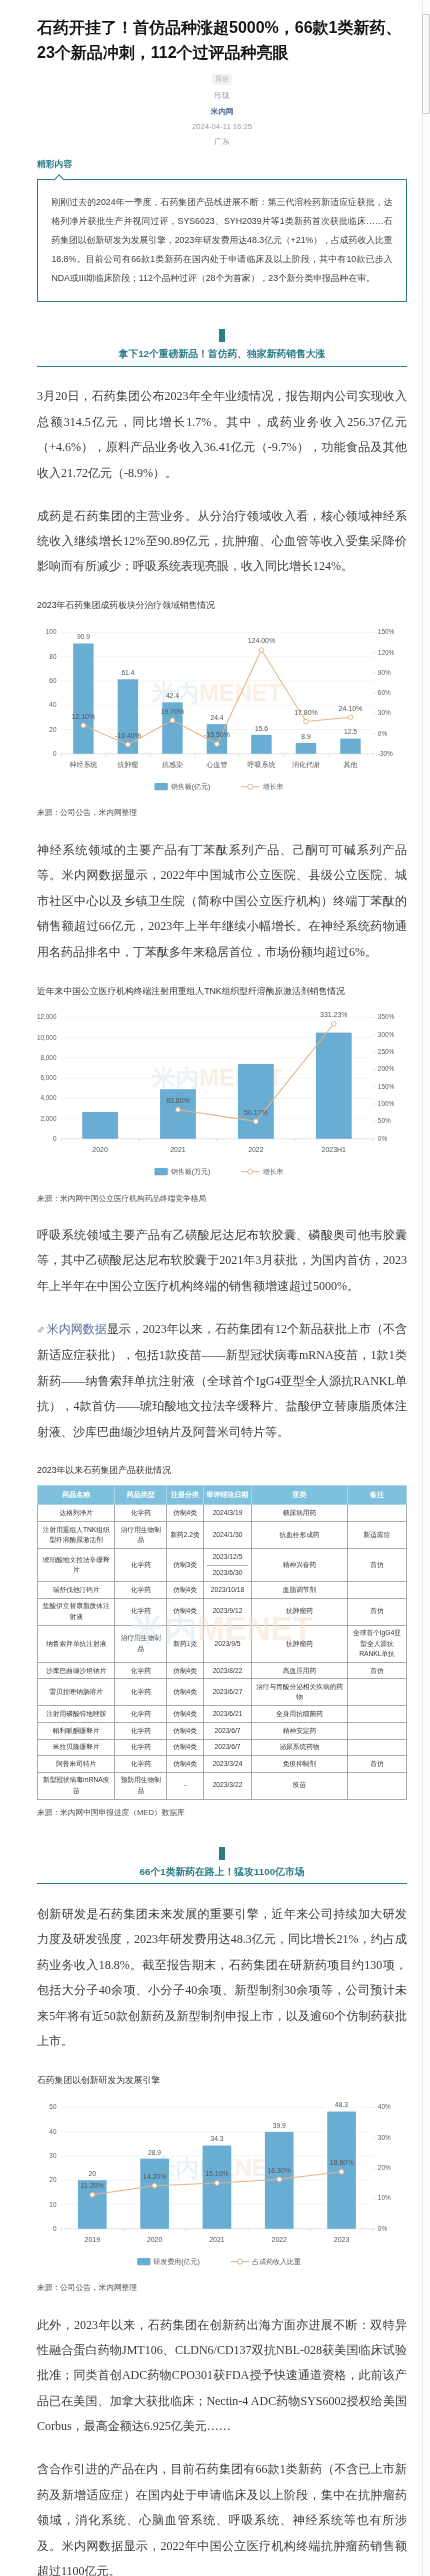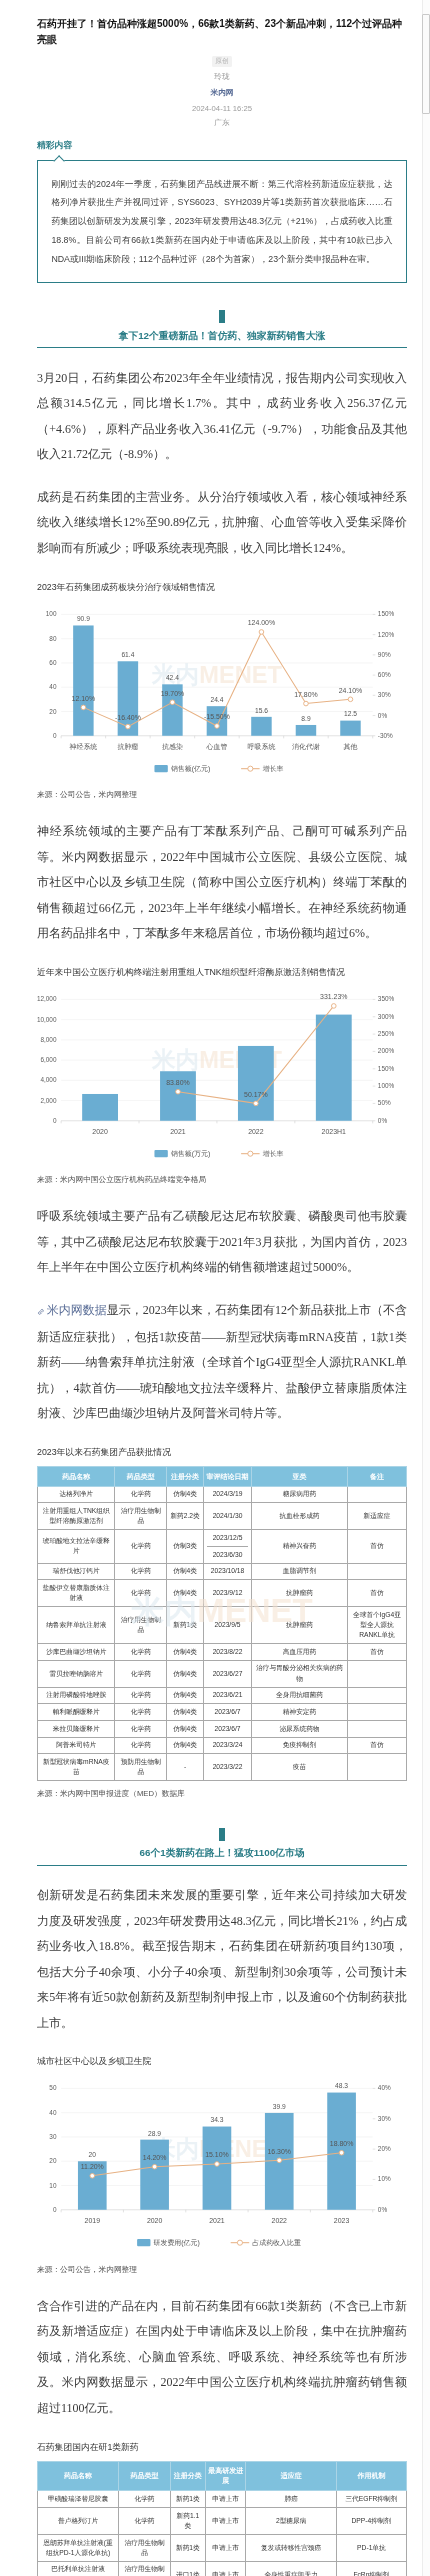--- a/index.html
+++ b/index.html
@@ -1,18 +1,18 @@
 <!DOCTYPE html>
 <html style="font-size:8.2px"><head>
 <meta charset="utf-8">
 <style>
   html,body{margin:0;padding:0;background:#fff;}
   body{width:430px;font-family:"Liberation Sans","DejaVu Sans",sans-serif;color:#333;position:relative;}
   .page{box-sizing:border-box;width:430px;padding:13.4px 23px 36px 37px;}
-  .title{font-size:10px;font-weight:700;color:#141414;line-height:1.55;margin:3.1px 0 8.2px;}
+  .title{font-size:16px;font-weight:700;color:#141414;line-height:1.55;margin:3.1px 0 8.2px;}
   .meta{display:flex;align-items:center;gap:5.7px;font-size:7.7px;color:#9c9c9c;flex-direction:column;}
   .badge{background:#f2f2f2;color:#b3b3b3;font-size:6.7px;padding:1px 3.1px;border-radius:1.5px;}
   .account-link{color:#576b95;font-weight:600;text-decoration:none;}
   .hl-label{margin-top:12px;color:#2b7d87;font-weight:700;font-size:8.8px;}
   .hl-box{position:relative;margin-top:7.7px;border:0.5px solid #2b7d87;padding:13.4px 13.4px;font-size:8.8px;line-height:2.15;color:#3f3f3f;text-align:justify;}
   .hl-notch{position:absolute;top:-4.1px;left:16.5px;width:7.2px;height:7.2px;background:#fff;border-left:0.5px solid #2b7d87;border-top:0.5px solid #2b7d87;transform:rotate(45deg);}
   .section-h{display:flex;align-items:center;gap:6.2px;margin:27px 0 7.2px;border-bottom:1px solid #2b7d87;padding-bottom:4.6px;flex-direction:column;}
   .section-bar{width:5.2px;height:13px;background:#2b7d87;flex:0 0 auto;}
   .section-text{color:#2b7d87;font-weight:700;font-size:9.8px;}
   .para{font-size:12px;line-height:2.12;color:#3a3a3a;text-align:justify;margin:17.5px 0;font-family:Liberation Serif, serif;}
@@ -338,21 +338,21 @@
           </tbody>
         </table>
         <div class="tbl-watermark"><span class="wm-cn">米内</span><span class="wm-en">MENET</span></div>
       </div>
       <div class="src">来源：米内网中国申报进度（MED）数据库</div>
       <div class="section-h">
         <span class="section-bar"></span>
         <span class="section-text">66个1类新药在路上！猛攻1100亿市场</span>
       </div>
       <p class="para">创新研发是石药集团未来发展的重要引擎，近年来公司持续加大研发力度及研发强度，2023年研发费用达48.3亿元，同比增长21%，约占成药业务收入18.8%。截至报告期末，石药集团在研新药项目约130项，包括大分子40余项、小分子40余项、新型制剂30余项等，公司预计未来5年将有近50款创新药及新型制剂申报上市，以及逾60个仿制药获批上市。</p>
-      <div class="blk-title">城市社区中心以及乡镇卫生院</div>
+      <div class="blk-title">石药集团以创新研发为发展引擎</div>
       <div class="chart-box"><svg width="375" height="181" viewBox="0 0 728 352" font-family="inherit">
           <line x1="56" y1="266" x2="662" y2="266" stroke="#c6c6c6" stroke-width="1"></line>
           <text x="47" y="270" text-anchor="end" font-size="12.5" fill="#5c5c5c">0</text>
           <line x1="56" y1="218.8" x2="662" y2="218.8" stroke="#ececec" stroke-width="1"></line>
           <text x="47" y="222.8" text-anchor="end" font-size="12.5" fill="#5c5c5c">10</text>
           <line x1="56" y1="171.6" x2="662" y2="171.6" stroke="#ececec" stroke-width="1"></line>
           <text x="47" y="175.6" text-anchor="end" font-size="12.5" fill="#5c5c5c">20</text>
           <line x1="56" y1="124.4" x2="662" y2="124.4" stroke="#ececec" stroke-width="1"></line>
           <text x="47" y="128.4" text-anchor="end" font-size="12.5" fill="#5c5c5c">30</text>
           <line x1="56" y1="77.19999999999999" x2="662" y2="77.19999999999999" stroke="#ececec" stroke-width="1"></line>
@@ -402,20 +402,21 @@
           <text x="359" y="291" text-anchor="middle" font-size="13.5" fill="#555">2021</text>
           <text x="480.20000000000005" y="291" text-anchor="middle" font-size="13.5" fill="#555">2022</text>
           <text x="601.4" y="291" text-anchor="middle" font-size="13.5" fill="#555">2023</text>
           <rect x="203.75" y="323" width="26" height="14" rx="2" fill="#6aadd2"></rect>
           <text x="235.75" y="335" font-size="13.5" fill="#555">研发费用(亿元)</text>
           <line x1="385.75" y1="330" x2="421.75" y2="330" stroke="#e7b183" stroke-width="2"></line>
           <circle cx="403.75" cy="330" r="5" fill="#fff" stroke="#e7b183" stroke-width="1.8"></circle>
           <text x="427.75" y="335" font-size="13.5" fill="#555">占成药收入比重</text>
         </svg></div>
       <div class="src">来源：公司公告，米内网整理</div>
+      <p class="para">此外，2023年以来，石药集团在创新药出海方面亦进展不断：双特异性融合蛋白药物JMT106、CLDN6/CD137双抗NBL-028获美国临床试验批准；同类首创ADC药物CPO301获FDA授予快速通道资格，此前该产品已在美国、加拿大获批临床；Nectin-4 ADC药物SYS6002授权给美国Corbus，最高金额达6.925亿美元……</p>
       <p class="para">含合作引进的产品在内，目前石药集团有66款1类新药（不含已上市新药及新增适应症）在国内处于申请临床及以上阶段，集中在抗肿瘤药领域，消化系统、心脑血管系统、呼吸系统、神经系统等也有所涉及。米内网数据显示，2022年中国公立医疗机构终端抗肿瘤药销售额超过1100亿元。</p>
       <div class="blk-title">石药集团国内在研1类新药</div>
       <div class="tbl-wrap">
         <table class="data-table">
           <colgroup>
             <col style="width: 22%;">
             <col style="width: 14%;">
             <col style="width: 9.5%;">
             <col style="width: 11%;">
             <col style="width: 24.5%;">

